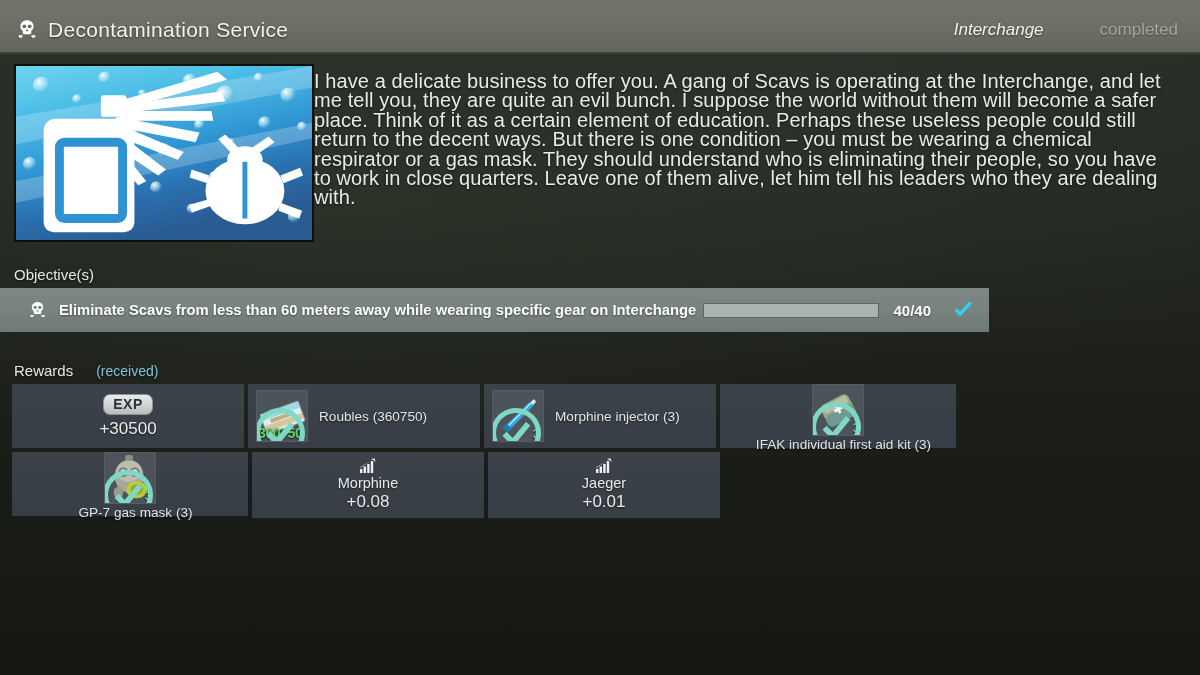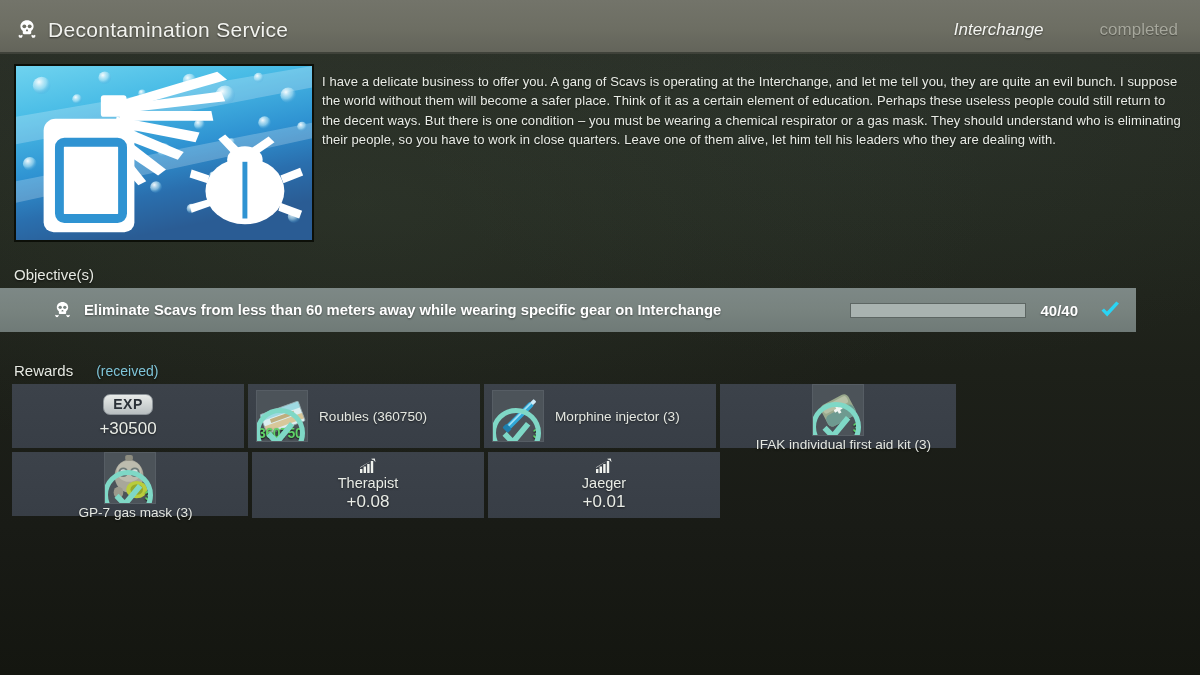--- a/index.html
+++ b/index.html
@@ -83,49 +83,48 @@
     height: 178px;
     flex: 0 0 auto;
     border: 2px solid #0c0f08;
     position: relative;
     overflow: hidden;
     background: #2aa4d8;
   }
   .quest-image svg { display: block; width: 100%; height: 100%; }
 
   .description {
-    margin-left: 8px;
     width: 860px;
-    font-size: 13px;
+    font-size: 20px;
     line-height: 19.4px;
     color: #e9ece6;
     text-shadow: 0 1px 2px rgba(0,0,0,0.6);
     padding-top: 8px;
     letter-spacing: 0.1px;
   }
 
   
   .section-label {
     position: absolute;
     left: 14px;
     font-size: 15px;
     color: #e6e9e2;
     text-shadow: 0 1px 2px rgba(0,0,0,0.6);
   }
   #objectives-label { top: 266px; text-align: center; }
 
   .objective-row {
     position: absolute;
     top: 288px; left: 0;
-    width: 1136px;
+    width: 989px;
     height: 44px;
     background: linear-gradient(180deg, #7d8886 0%, #78837f 50%, #6f7a77 100%);
     display: flex;
     align-items: center;
-    padding: 0 14px 0 53px;
+    padding: 0 14px 0 28px;
   }
   .objective-row .skull-sm {
     width: 19px; height: 19px;
     margin-right: 12px;
     flex: 0 0 auto;
   }
   .objective-text {
     font-size: 14.8px;
     font-weight: bold;
     color: #ffffff;
@@ -502,21 +501,21 @@
       <div class="trader-inner">
         <svg class="trader-icon" viewBox="0 0 18 16">
           <g fill="#f0f2ee">
             <rect x="1" y="11" width="2.4" height="4"></rect>
             <rect x="4.6" y="8.5" width="2.4" height="6.5"></rect>
             <rect x="8.2" y="6" width="2.4" height="9"></rect>
             <rect x="11.8" y="3" width="2.4" height="12"></rect>
             <path d="M1 10 L14 1.5 L16.5 4 L15.8 0.5 L12.2 0.8 L13.4 1.9 L1.5 9"></path>
           </g>
         </svg>
-        <div class="trader-name">Therapist</div>
+        <div class="trader-name">Morphine</div>
         <div class="trader-value">+0.08</div>
       </div>
     </div>
 
     <div class="reward-card trader-card">
       <div class="trader-inner">
         <svg class="trader-icon" viewBox="0 0 18 16">
           <g fill="#f0f2ee">
             <rect x="1" y="11" width="2.4" height="4"></rect>
             <rect x="4.6" y="8.5" width="2.4" height="6.5"></rect>

